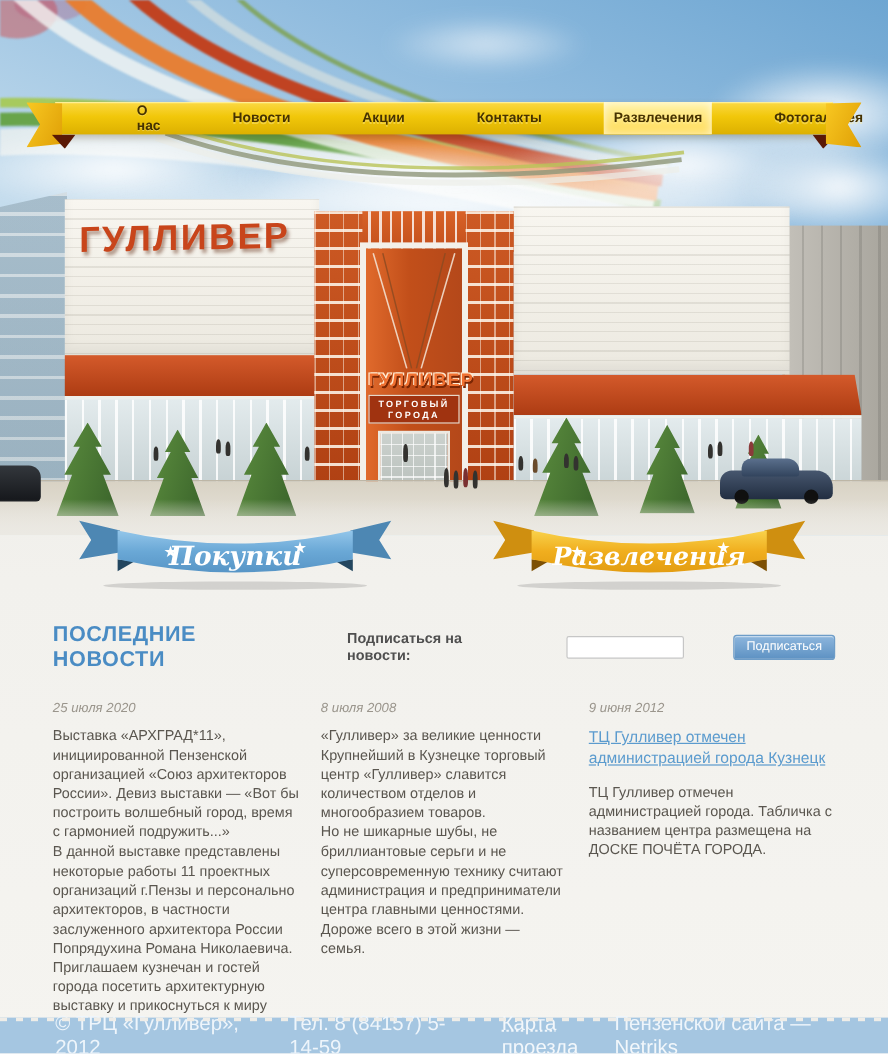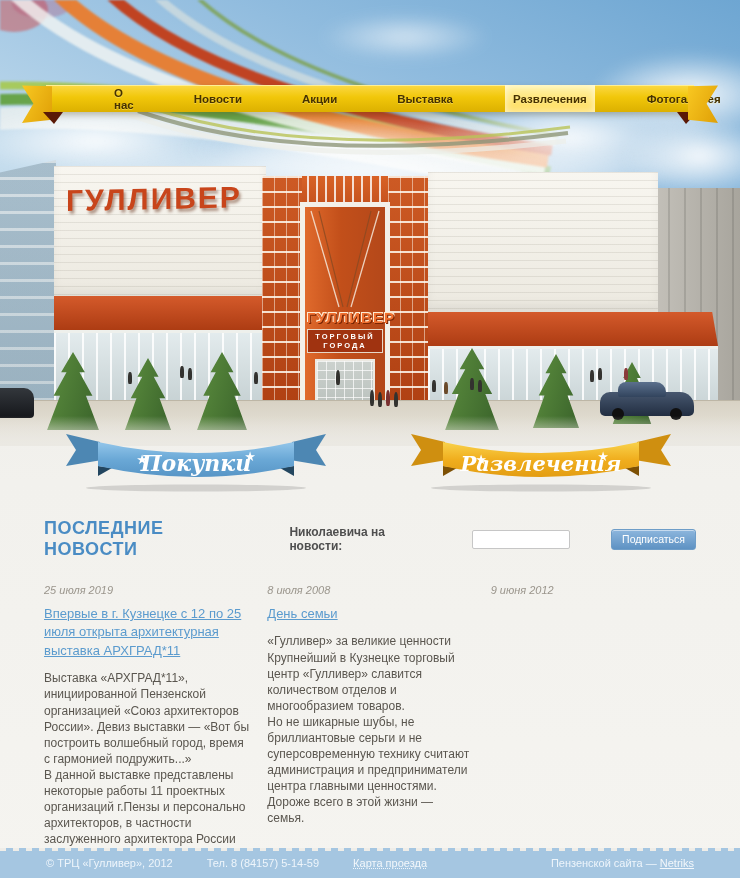--- a/index.html
+++ b/index.html
@@ -121,21 +121,21 @@
       background:linear-gradient(#8db6dd,#5e92c3); border:1px solid #6e9dc8; border-radius:3px;
       box-shadow:inset 0 1px 0 rgba(255,255,255,.5); }
   .cols { display:flex; gap:18px; }
   .cols article { flex:1; min-width:0; }
   .a-date { font-style:italic; font-size:11px; color:#9a958c; margin-bottom:9px; }
   .a-title { display:block; font-size:13px; line-height:1.42; color:#5b9bce; text-decoration:underline; margin-bottom:10px; }
   .a-body { font-size:12px; line-height:1.34; color:#5a564f; white-space:pre-line; }
 
   
   .site-footer { position:relative; height:30px; background:#a5c6e1; display:flex; align-items:center;
-      padding:0 46px; font-size:11px; color:#eef5fb; }
+      padding:0 46px; font-size:17px; color:#eef5fb; }
   .site-footer::before { content:""; position:absolute; left:0; top:0; height:3px; width:100%;
       background:repeating-linear-gradient(90deg,#efede8 0 6px, transparent 6px 13px); }
   .f-copy { margin-right:34px; } .f-phone { margin-right:34px; }
   .f-map { color:#f2f7fb; text-decoration:underline dotted; }
   .f-credit { margin-left:auto; }
   .f-credit a { color:#f2f7fb; text-decoration:underline; }
 </style>
 </head>
 <body>
 
@@ -168,21 +168,21 @@
       <path d="M20,8 Q180,64 450,30" stroke="#8e9679" stroke-width="4" fill="none" opacity=".8"></path>
       <path d="M30,4 Q190,58 452,24" stroke="#b9c358" stroke-width="3" fill="none" opacity=".8"></path>
     </svg>
 
     <nav class="topnav">
       <span class="nav-end left"></span>
       <span class="nav-fold l"></span>
       <a class="nav-item" href="#">О нас</a>
       <a class="nav-item" href="#">Новости</a>
       <a class="nav-item" href="#">Акции</a>
-      <a class="nav-item" href="#">Выставка</a>
+      <a class="nav-item" href="#">Контакты</a>
       <a class="nav-item active" href="#">Развлечения</a>
       <a class="nav-item" href="#">Фотогалерея</a>
       <a class="nav-item" href="#">Видео</a>
       <a class="nav-item" href="#">Реклама</a>
       <a class="nav-item" href="#">Кузнецк</a>
       <a class="nav-item" href="#">Контакты</a>
       <span class="nav-fold r"></span>
       <span class="nav-end right"></span>
     </nav>
 
@@ -286,40 +286,40 @@
         <text x="74" y="34" font-size="13" fill="#fff" text-anchor="middle">★</text>
         <text x="134" y="41" font-size="21" font-style="italic" font-weight="bold" font-family="DejaVu Serif, serif" fill="#ffffff" text-anchor="middle">Развлечения</text>
         <text x="196" y="31" font-size="13" fill="#fff" text-anchor="middle">★</text>
       </svg>
     </a>
   </div>
 
   <section class="news">
     <div class="head-row">
       <h1>ПОСЛЕДНИЕ НОВОСТИ</h1>
-      <label class="sub-label">Николаевича на новости:</label>
+      <label class="sub-label">Подписаться на новости:</label>
       <input class="sub-input" type="text" value="" style="">
       <button class="sub-btn">Подписаться</button>
     </div>
     <div class="cols">
       <article>
-        <div class="a-date">25 июля 2019</div>
-        <a class="a-title" href="#">Впервые в г. Кузнецке с 12 по 25 июля открыта архитектурная выставка АРХГРАД*11</a>
+        <div class="a-date">25 июля 2020</div>
         <p class="a-body">Выставка «АРХГРАД*11», инициированной Пензенской организацией «Союз архитекторов России». Девиз выставки — «Вот бы построить волшебный город, время с гармонией подружить...»
 В данной выставке представлены некоторые работы 11 проектных организаций г.Пензы и персонально архитекторов, в частности заслуженного архитектора России Попрядухина Романа Николаевича. Приглашаем кузнечан и гостей города посетить архитектурную выставку и прикоснуться к миру архитектурной красоты.</p>
       </article>
       <article>
         <div class="a-date">8 июля 2008</div>
-        <a class="a-title" href="#">День семьи</a>
         <p class="a-body">«Гулливер» за великие ценности
 Крупнейший в Кузнецке торговый центр «Гулливер» славится количеством отделов и многообразием товаров.
 Но не шикарные шубы, не бриллиантовые серьги и не суперсовременную технику считают администрация и предприниматели центра главными ценностями. Дороже всего в этой жизни — семья.</p>
       </article>
       <article>
         <div class="a-date">9 июня 2012</div>
+        <a class="a-title" href="#">ТЦ Гулливер отмечен администрацией города Кузнецк</a>
+        <p class="a-body">ТЦ Гулливер отмечен администрацией города. Табличка с названием центра размещена на ДОСКЕ ПОЧЁТА ГОРОДА.</p>
       </article>
     </div>
   </section>
 
   <footer class="site-footer">
     <span class="f-copy">© ТРЦ «Гулливер», 2012</span>
     <span class="f-phone">Тел. 8 (84157) 5-14-59</span>
     <a class="f-map" href="#">Карта проезда</a>
     <span class="f-credit">
       <span>Пензенской сайта — </span><a href="#">Netriks</a>

